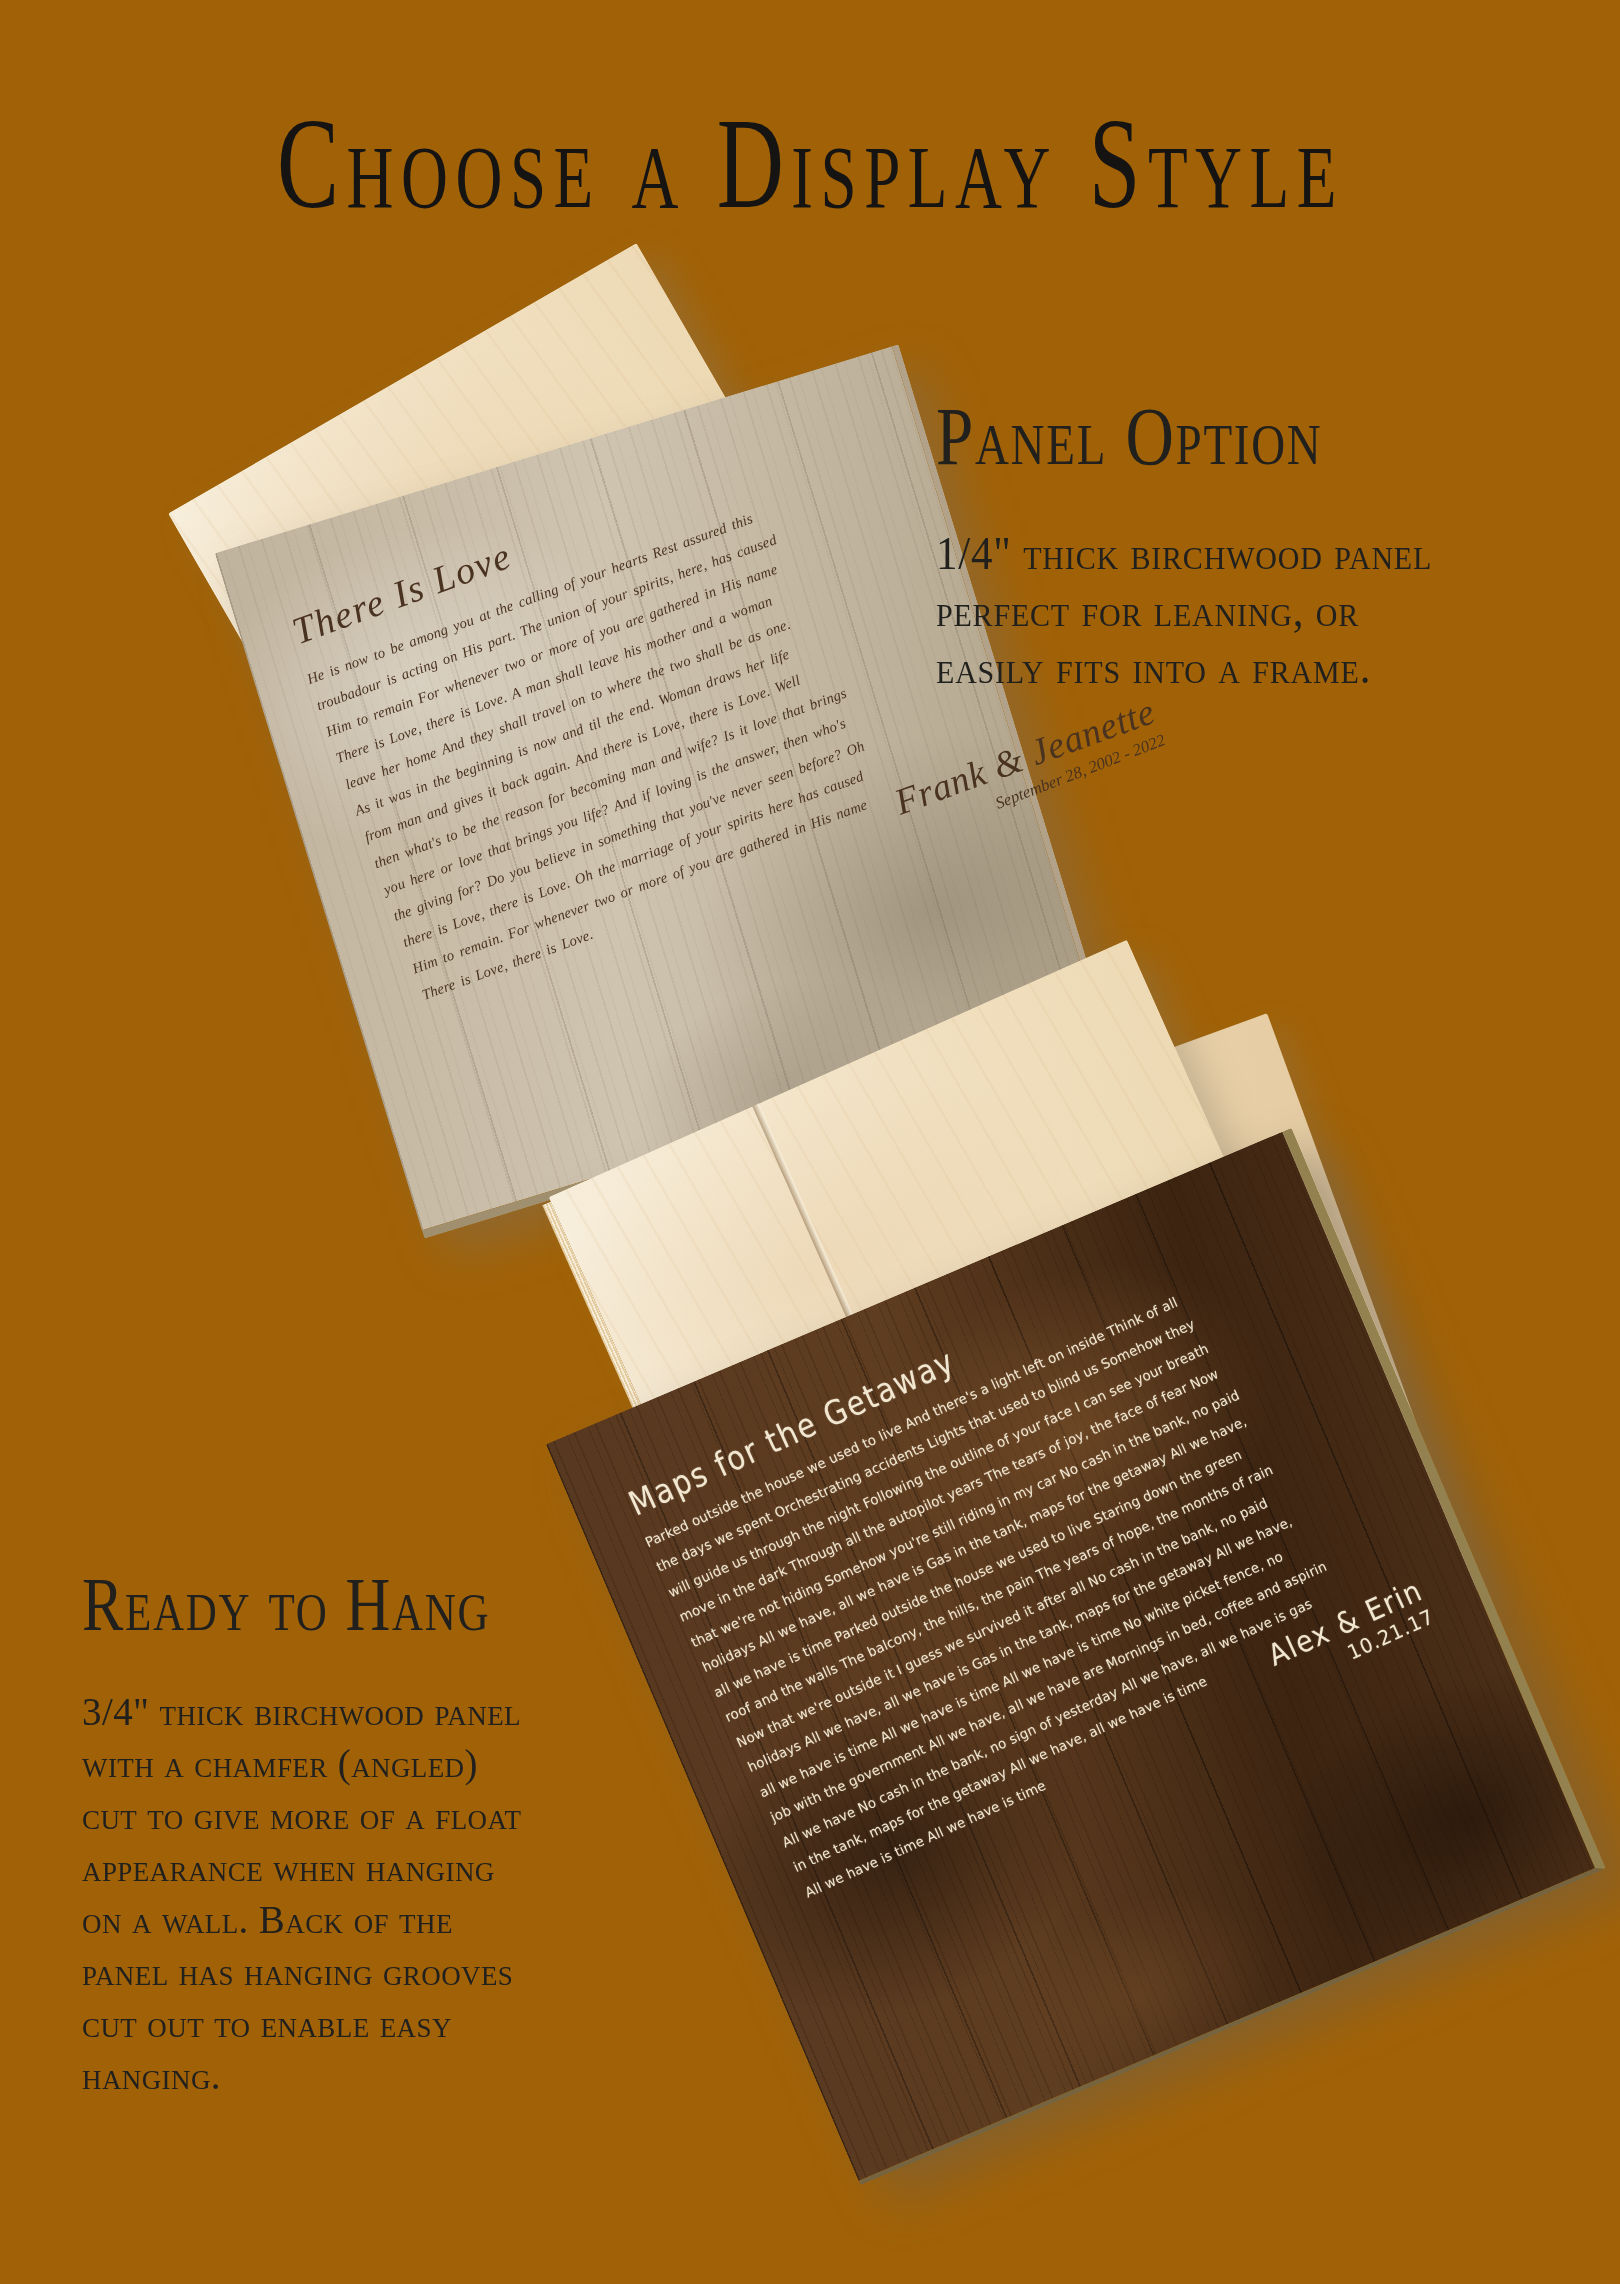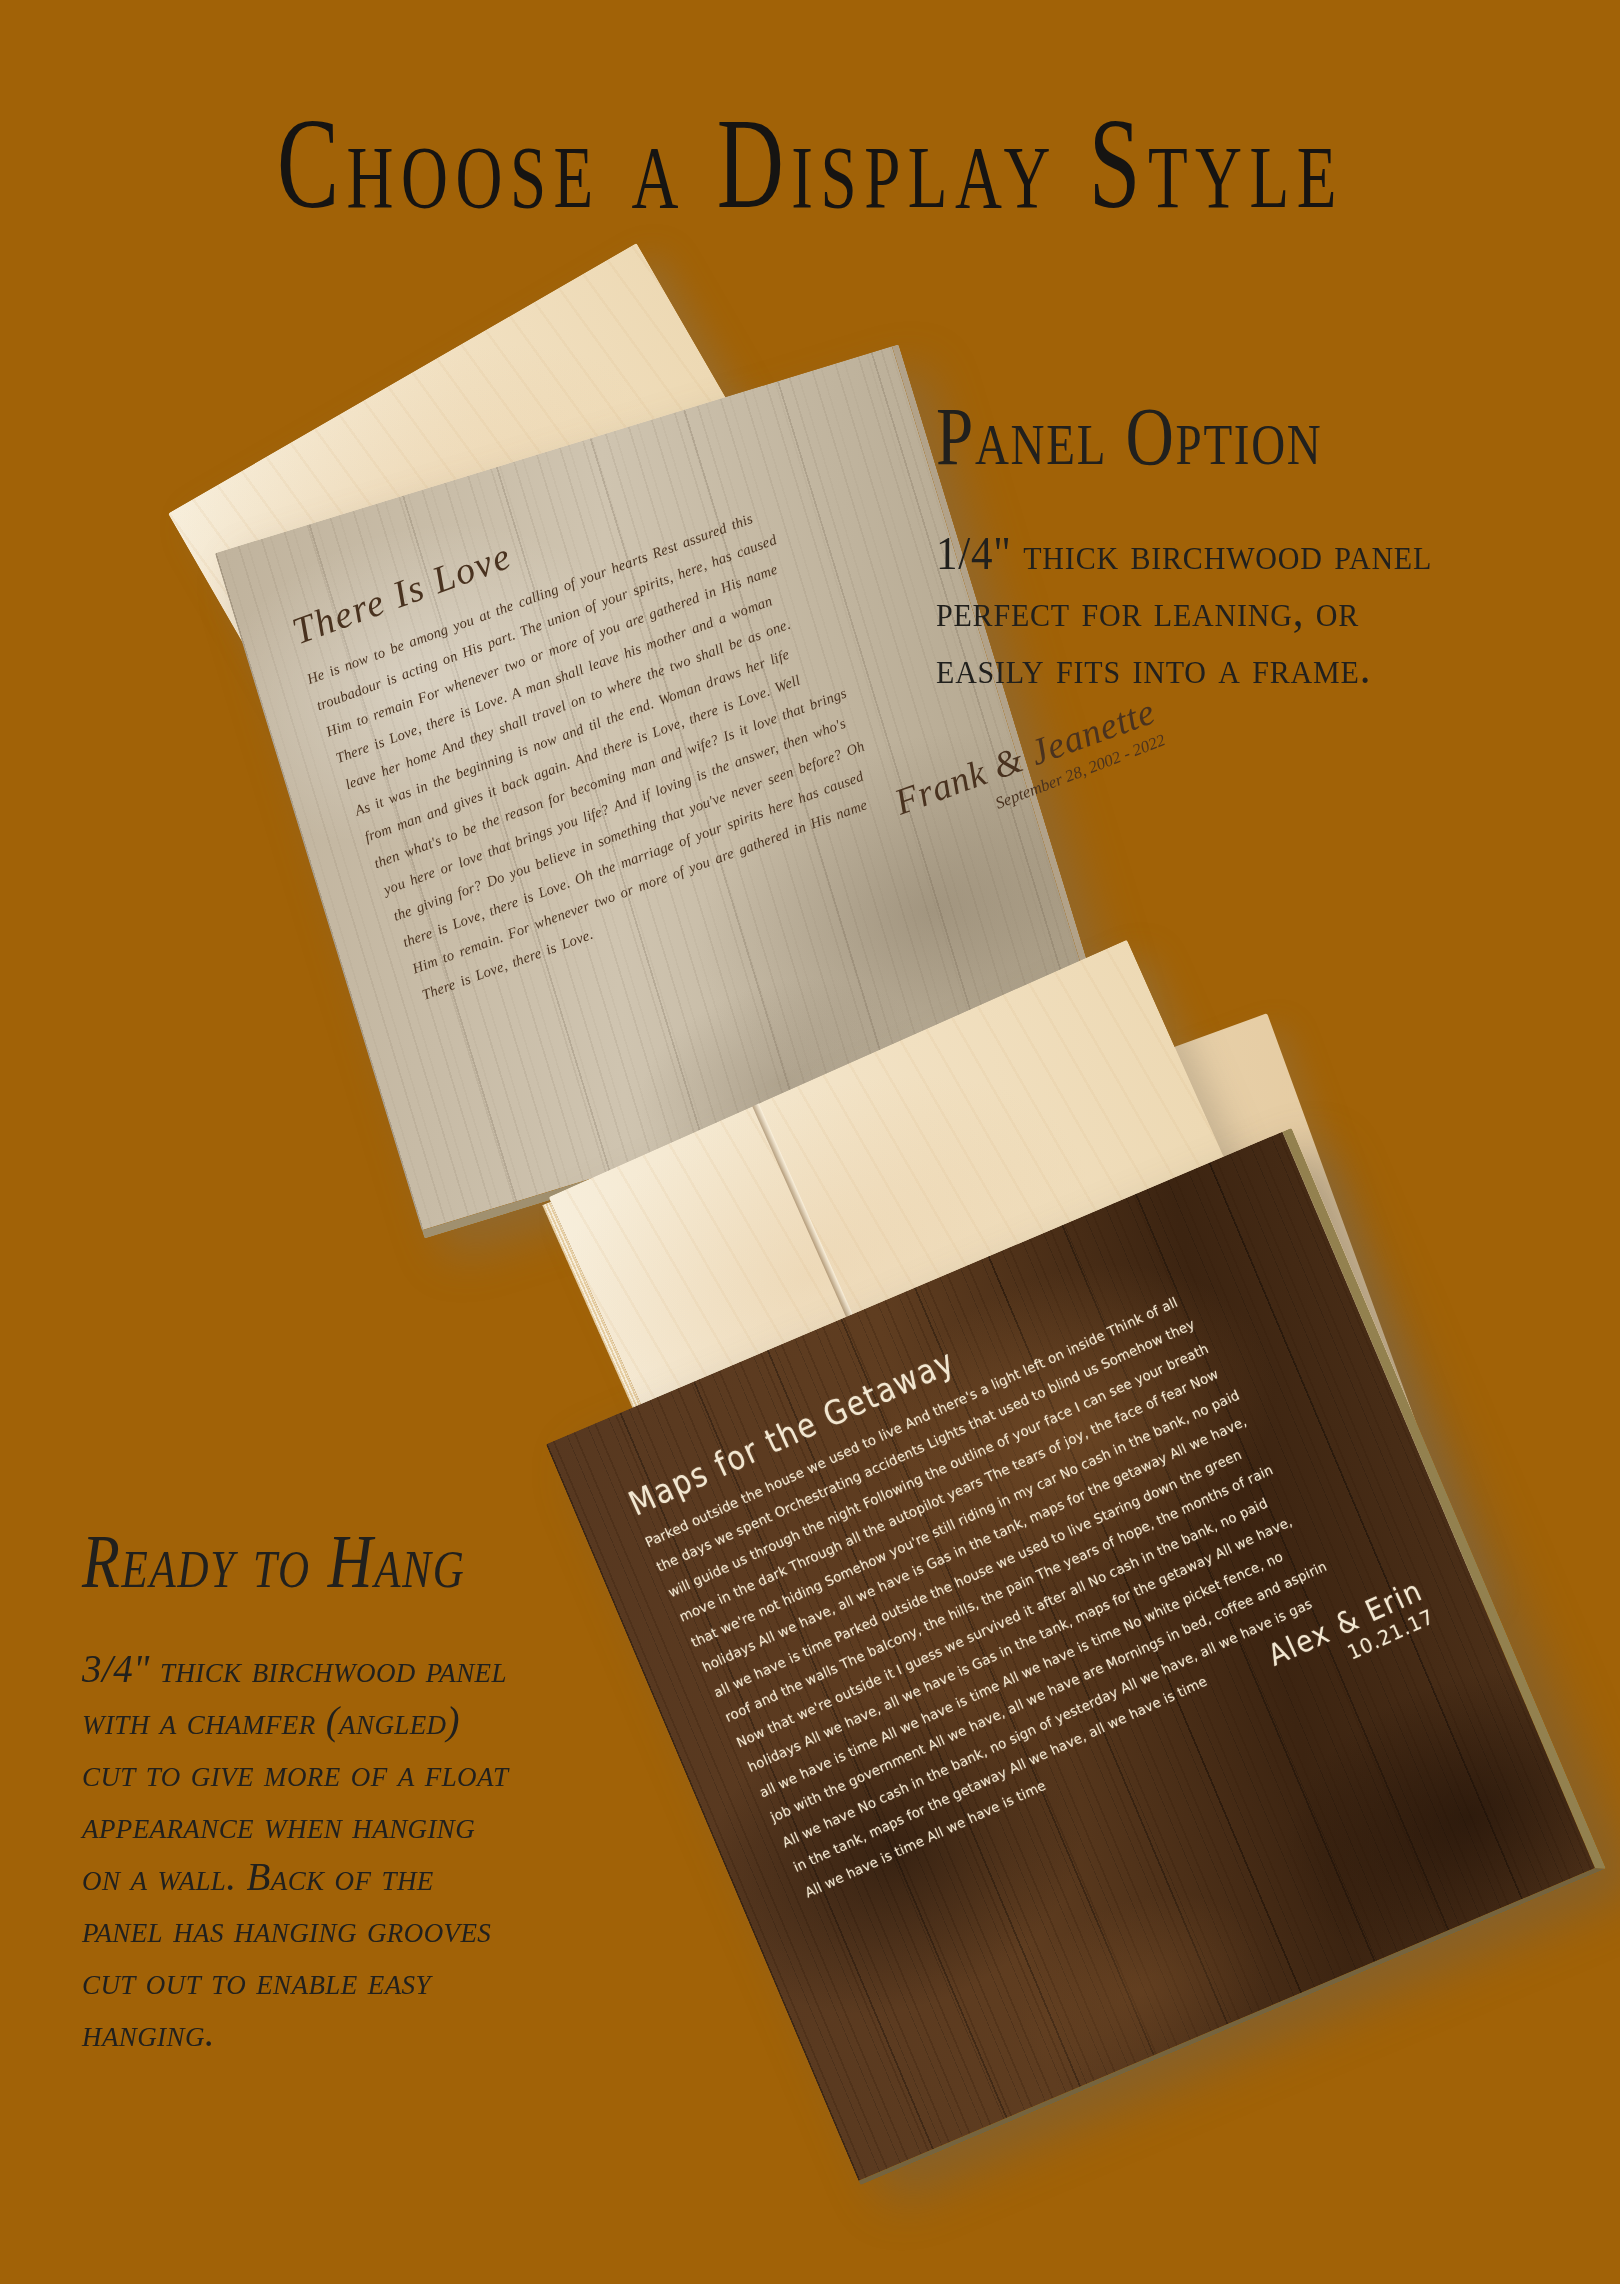--- a/index.html
+++ b/index.html
@@ -103,21 +103,21 @@
   .sig2-name { font-size:27.5px; letter-spacing:1.7px; white-space:nowrap;
                transform:scaleY(1.08); }
   .sig2-date { font-size:20px; letter-spacing:0.8px; margin-top:1.7px; text-align:right; }
 
   
   .copy { position:absolute; color:#21201d; }
   .copy h2 { margin:0; font-weight:500; font-variant:small-caps;
              transform:scaleY(1.22); transform-origin:left top; }
   .copy-right { left:936px; top:390px; width:600px; }
   .copy-right h2 { font-size:67px; letter-spacing:1.7px; }
-  .copy-left  { left:82px;  top:1519px; width:516px;font-style:italic; }
+  .copy-left  { left:82px;  top:1562px; width:516px; }
   .copy-left h2 { font-size:62px; letter-spacing:1.7px; }
   .copy .body { position:absolute; left:0; }
   .copy-right .body { top:133px; }
   .copy-left  .body { top:122px; }
   .copy-line { font-variant:small-caps; white-space:nowrap; font-weight:400; }
   .copy-right .copy-line { font-size:43px; line-height:57px; letter-spacing:0.8px;
                            transform:scaleY(1.08); transform-origin:left top; }
   .copy-left  .copy-line { font-size:39px; line-height:52px; letter-spacing:0.4px;
                            transform:scaleY(1.05); transform-origin:left top; }
 </style>

